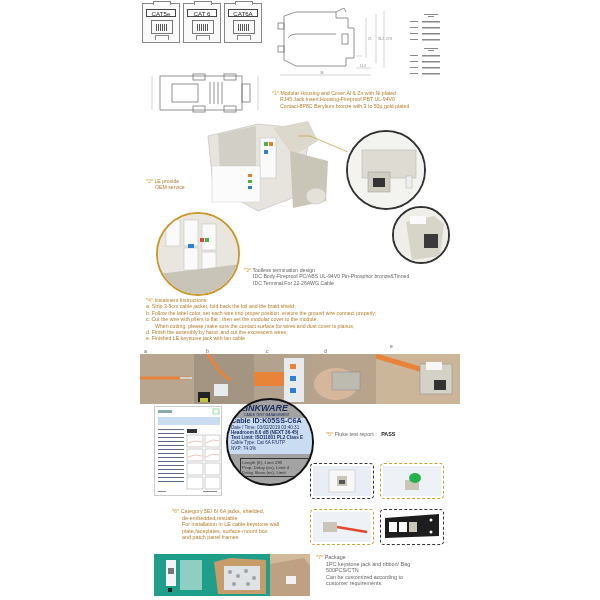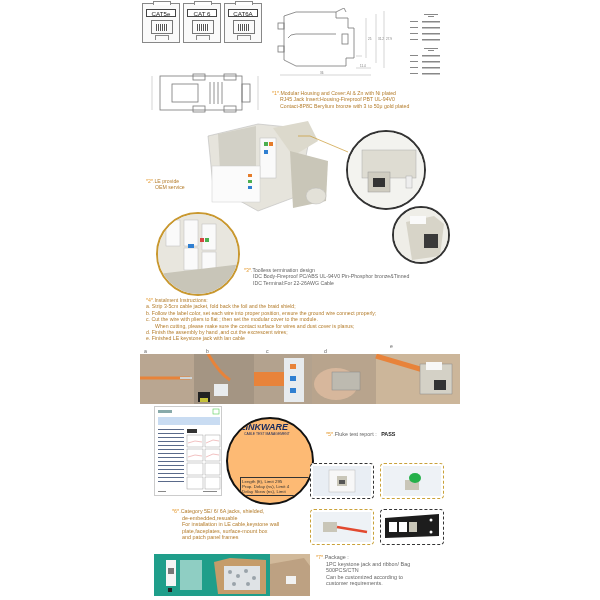--- a/index.html
+++ b/index.html
@@ -285,23 +285,31 @@
         <path d="M33 36 L40 34 L47 35"></path>
           <path d="M51 36 L58 33 L64 34"></path>
         <path d="M33 50 L40 48 L47 49"></path>
           <path d="M51 50 L58 47 L64 48"></path>
       </g>
       <rect x="3" y="84" width="8" height="1" fill="#888"></rect>
         <rect x="48" y="84" width="14" height="1" fill="#888"></rect>
     </svg>
   </div>
 
-  <div class="circle" style="left:86px;top:398px;width:88px;height:88px;background:#fdba74;border-color:#111;border-width:2px;margin-top:19px;">
+  <div class="circle" style="left:86px;top:398px;width:88px;height:88px;background:#a3a3a3;border-color:#111;border-width:2px;">
     <div class="abs" style="left:12px;top:3px;font-size:9px;font-style:italic;font-weight:bold;color:#1a2b5e;">LINKWARE</div>
     <div class="abs" style="left:16px;top:13px;font-size:3.4px;color:#1a2b5e;">CABLE TEST MANAGEMENT</div>
+    <div class="abs" style="left:0;top:18px;width:88px;height:36px;background:#c9dcf2;">
+      <div class="fluke-text" style="font-size:7.2px;font-weight:bold;padding-left:3px;">Cable ID:K05SS-C6A</div>
+      <div class="fluke-text" style="padding-left:3px;font-size:4.6px;line-height:5.3px;">Date / Time: 03/02/2019  03:40:31</div>
+      <div class="fluke-text" style="padding-left:3px;font-size:4.6px;line-height:5.3px;font-weight:bold;">Headroom 8.6 dB (NEXT 36-45)</div>
+      <div class="fluke-text" style="padding-left:3px;font-size:4.6px;line-height:5.3px;font-weight:bold;">Test Limit: ISO11801 PL2 Class E</div>
+      <div class="fluke-text" style="padding-left:3px;font-size:4.6px;line-height:5.3px;">Cable Type: Cat 6A F/UTP</div>
+      <div class="fluke-text" style="padding-left:3px;font-size:4.6px;line-height:5.3px;">NVP: 74.0%</div>
+    </div>
     <div class="abs" style="left:12px;top:58px;width:74px;border:0.6px solid #333;padding:1px;">
       <div class="fluke-text" style="font-size:4.4px;line-height:5px;color:#333;">Length (ft), Limit 295</div>
       <div class="fluke-text" style="font-size:4.4px;line-height:5px;color:#333;">Prop. Delay (ns), Limit 4</div>
       <div class="fluke-text" style="font-size:4.4px;line-height:5px;color:#333;">Delay Skew (ns), Limit</div>
     </div>
   </div>
 
   <div class="abs txt" style="left:186px;top:431px;font-size:5.4px;">
     <span class="num">*5*.</span><span class="gray">Fluke test report :</span>
     <span style="color:#222;font-weight:bold;margin-left:3px;">PASS</span>

